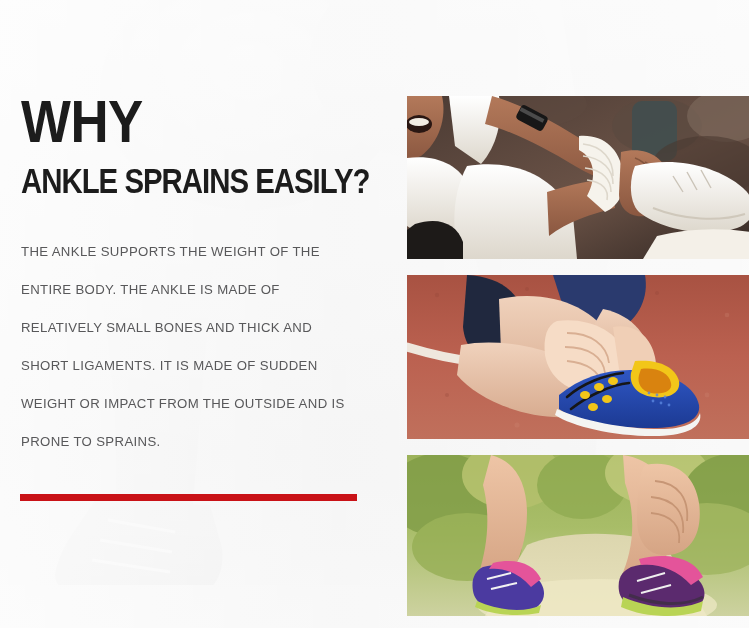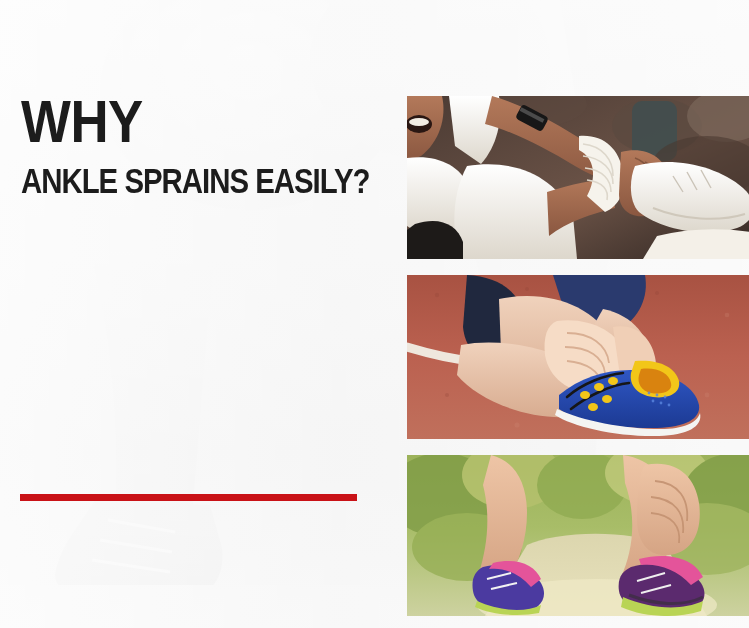--- a/index.html
+++ b/index.html
@@ -162,20 +162,23 @@
     </svg>
   </div>
   <div class="bg-veil"></div>
 
   <div class="left-col">
 
     <div class="title-main">WHY</div>
 
     <div class="title-sub">ANKLE SPRAINS EASILY?</div>
 
+    <div class="body-copy">
+      <p>THE ANKLE SUPPORTS THE WEIGHT OF THE ENTIRE BODY. THE ANKLE IS MADE OF RELATIVELY SMALL BONES AND THICK AND SHORT LIGAMENTS. IT IS MADE OF SUDDEN WEIGHT OR IMPACT FROM THE OUTSIDE AND IS PRONE TO SPRAINS.</p>
+    </div>
 
     <div class="red-rule"></div>
   </div>
 
   <div class="photo-stack">
 
     <figure class="photo" id="photo-1">
       <svg viewBox="0 0 367 163" preserveAspectRatio="xMidYMid slice" aria-hidden="true">
         <defs>
           <linearGradient id="p1bg" x1="0" y1="0" x2="1" y2="1">

